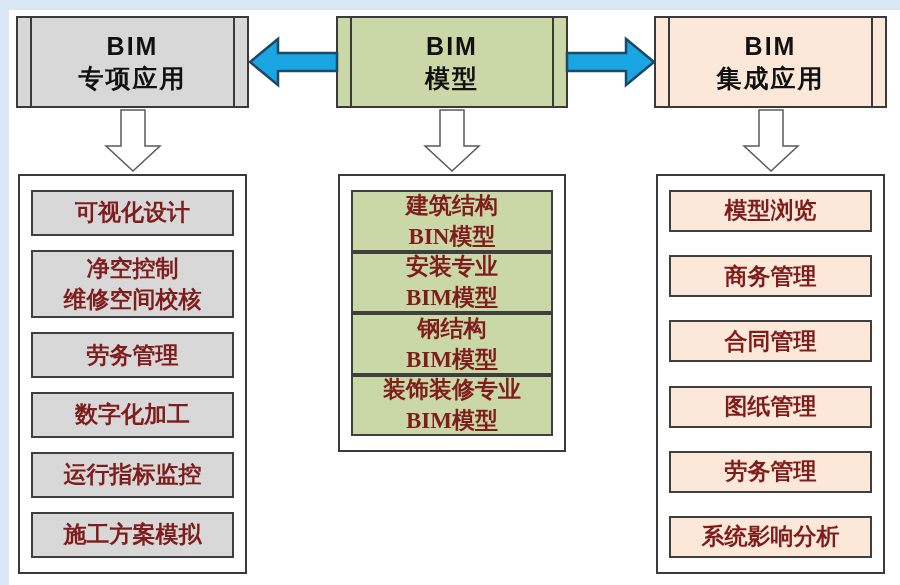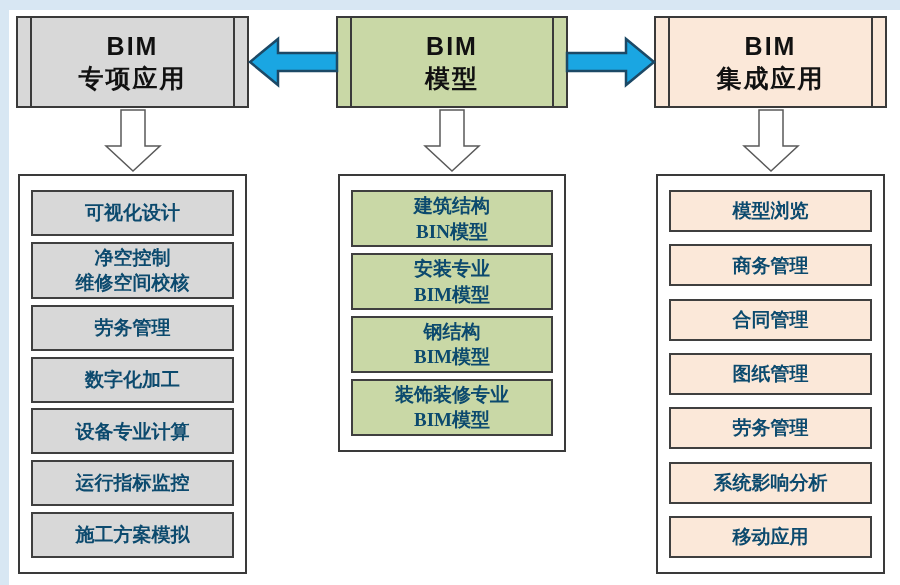--- a/index.html
+++ b/index.html
@@ -96,23 +96,23 @@
 
   .item {
     border: 2px solid #3f3f3f;
     display: flex;
     align-items: center;
     justify-content: center;
     text-align: center;
     white-space: pre-line;
     font-family: "Liberation Serif", "DejaVu Serif", serif;
     font-weight: bold;
-    font-size: 19px;
+    font-size: 23px;
     line-height: 1.35;
-    color: #0c4a6e;
+    color: #7f1d1d;
     min-height: 40px;
     padding: 1px 8px;
     box-sizing: content-box;
   }
   .col-right .item { min-height: 36px; }
 
   .flow-arrow {
     position: absolute;
     top: 36px;
   }
@@ -135,21 +135,20 @@
     </div>
     <svg class="down-arrow" width="58" height="64" viewBox="0 0 58 64">
       <polygon points="17,1 41,1 41,37 56,37 29,62 2,37 17,37" fill="#ffffff" stroke="#5a5a5a" stroke-width="1.5"></polygon>
     </svg>
     <div class="list">
       <div class="item fill-gray">可视化设计</div>
       <div class="item fill-gray">净空控制
 维修空间校核</div>
       <div class="item fill-gray">劳务管理</div>
       <div class="item fill-gray">数字化加工</div>
-      <div class="item fill-gray">设备专业计算</div>
       <div class="item fill-gray">运行指标监控</div>
       <div class="item fill-gray">施工方案模拟</div>
     </div>
   </div>
 
   <div class="column col-mid">
     <div class="header fill-green">
       <div class="vline vl-left"></div>
       <div class="header-text">BIM
 模型</div>
@@ -180,21 +179,20 @@
     <svg class="down-arrow" width="58" height="64" viewBox="0 0 58 64">
       <polygon points="17,1 41,1 41,37 56,37 29,62 2,37 17,37" fill="#ffffff" stroke="#5a5a5a" stroke-width="1.5"></polygon>
     </svg>
     <div class="list">
       <div class="item fill-cream">模型浏览</div>
       <div class="item fill-cream">商务管理</div>
       <div class="item fill-cream">合同管理</div>
       <div class="item fill-cream">图纸管理</div>
       <div class="item fill-cream">劳务管理</div>
       <div class="item fill-cream">系统影响分析</div>
-      <div class="item fill-cream">移动应用</div>
     </div>
   </div>
 
   <svg class="flow-arrow fa-left" width="92" height="52" viewBox="0 0 92 52">
     <polygon points="90,17 31,17 31,3 3,26 31,49 31,35 90,35" fill="#1aa6e2" stroke="#1c4966" stroke-width="2.5" stroke-linejoin="miter"></polygon>
   </svg>
 
   <svg class="flow-arrow fa-right" width="92" height="52" viewBox="0 0 92 52">
     <polygon points="2,17 61,17 61,3 89,26 61,49 61,35 2,35" fill="#1aa6e2" stroke="#1c4966" stroke-width="2.5" stroke-linejoin="miter"></polygon>
   </svg>

